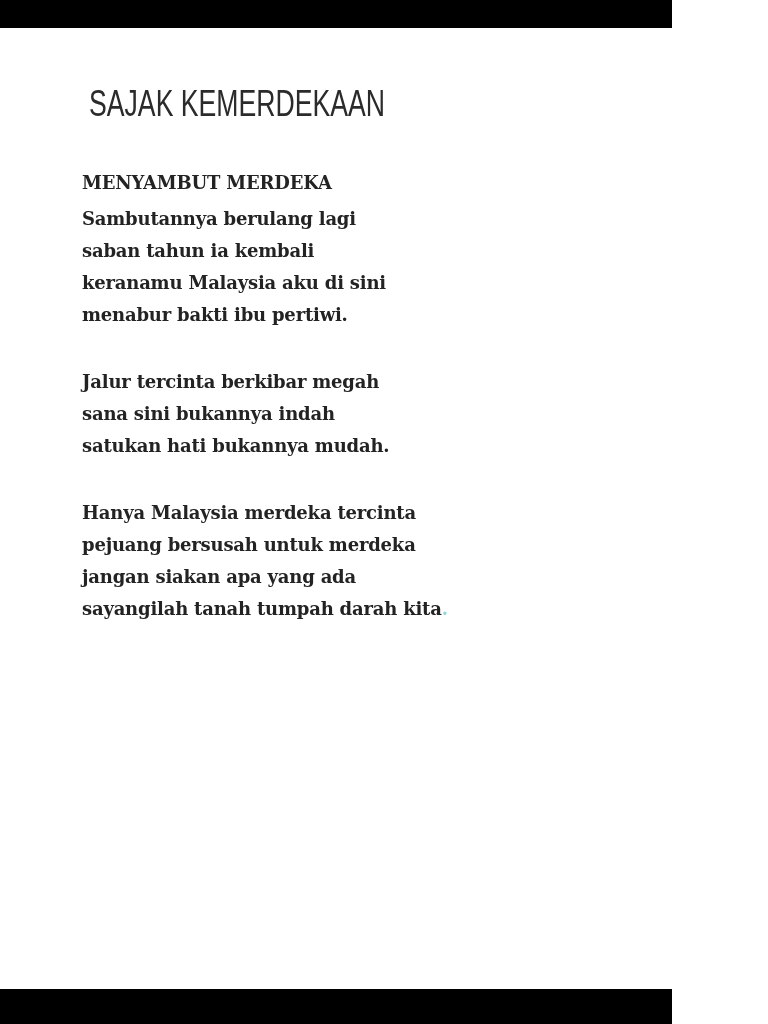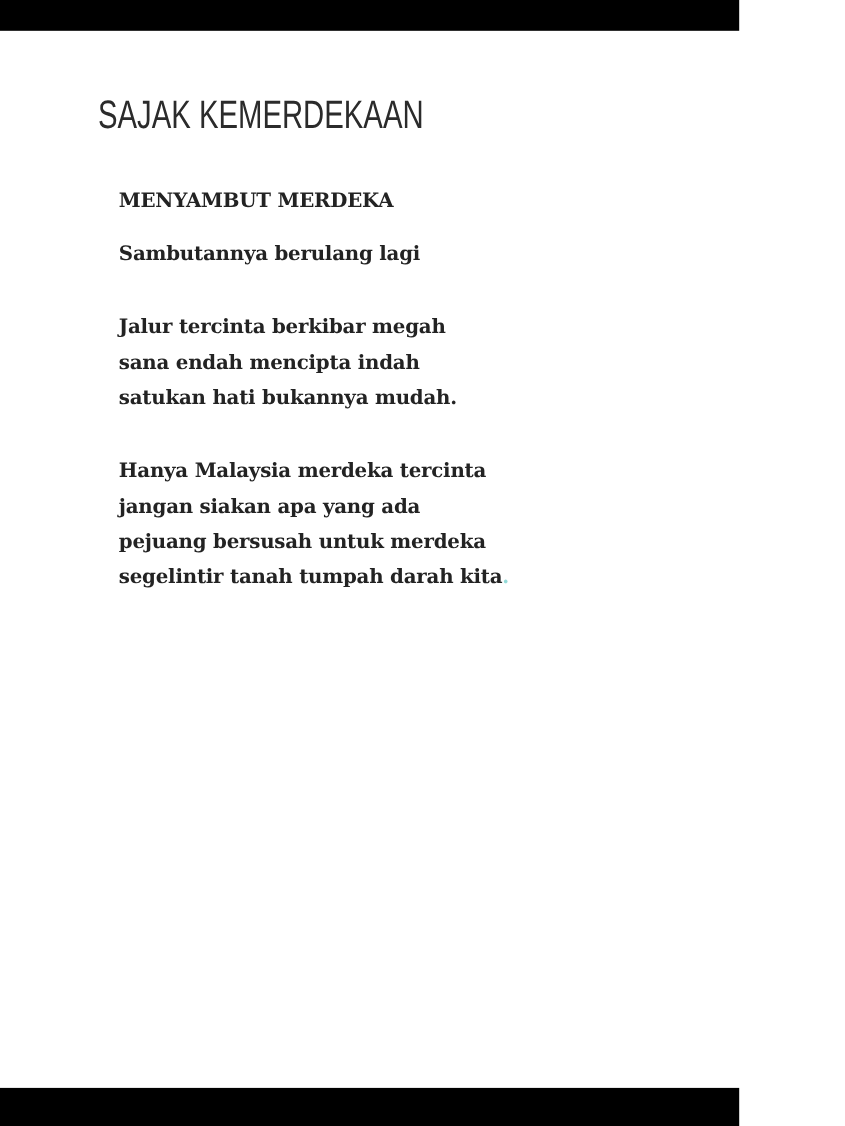--- a/index.html
+++ b/index.html
@@ -33,35 +33,35 @@
     font-size: 36px;
     line-height: 1;
     color: #2b2b2b;
     white-space: nowrap;
     transform: scaleX(0.74);
     transform-origin: left top;
   }
 
   .poem {
     position: absolute;
-    left: 108px;
+    left: 82px;
     top: 167px;
     font-family: "DejaVu Serif", "Liberation Serif", serif;
     font-weight: 700;
     font-size: 18px;
     letter-spacing: -0.2px;
     color: #232323;
   }
   .poem-line {
     height: 32px;
     line-height: 32px;
     white-space: nowrap;
   }
   .stanza { margin-top: 35px; }
-  .stanza.first { margin-top: 16px; }
+  .stanza.first { margin-top: 4px; }
 
   .final-period {
     
     font-weight: 700;
   }
 </style>
 </head>
 <body>
 
 <div class="viewport">
@@ -69,34 +69,37 @@
   <div class="letterbox-bar top"></div>
 
   <h1 class="doc-title">SAJAK KEMERDEKAAN</h1>
 
   <div class="poem">
 
     <div class="poem-line heading">MENYAMBUT MERDEKA</div>
 
     <div class="stanza first">
       <div class="poem-line">Sambutannya berulang lagi</div>
+      <div class="poem-line">saban tahun ia kembali</div>
+      <div class="poem-line">keranamu Malaysia aku di sini</div>
+      <div class="poem-line">menabur bakti ibu pertiwi.</div>
     </div>
 
     <div class="stanza">
       <div class="poem-line">Jalur tercinta berkibar megah</div>
-      <div class="poem-line">sana endah mencipta indah</div>
+      <div class="poem-line">sana sini bukannya indah</div>
       <div class="poem-line">satukan hati bukannya mudah.</div>
     </div>
 
     <div class="stanza">
       <div class="poem-line">Hanya Malaysia merdeka tercinta</div>
+      <div class="poem-line">pejuang bersusah untuk merdeka</div>
       <div class="poem-line">jangan siakan apa yang ada</div>
-      <div class="poem-line">pejuang bersusah untuk merdeka</div>
       <div class="poem-line">
-        <span>segelintir tanah tumpah darah kita</span><span class="final-period" style="color: rgb(147, 218, 216);">.</span>
+        <span>sayangilah tanah tumpah darah kita</span><span class="final-period" style="color: rgb(147, 218, 216);">.</span>
       </div>
     </div>
 
   </div>
 
   <div class="letterbox-bar bottom"></div>
 
 </div>
 
 </body></html>

